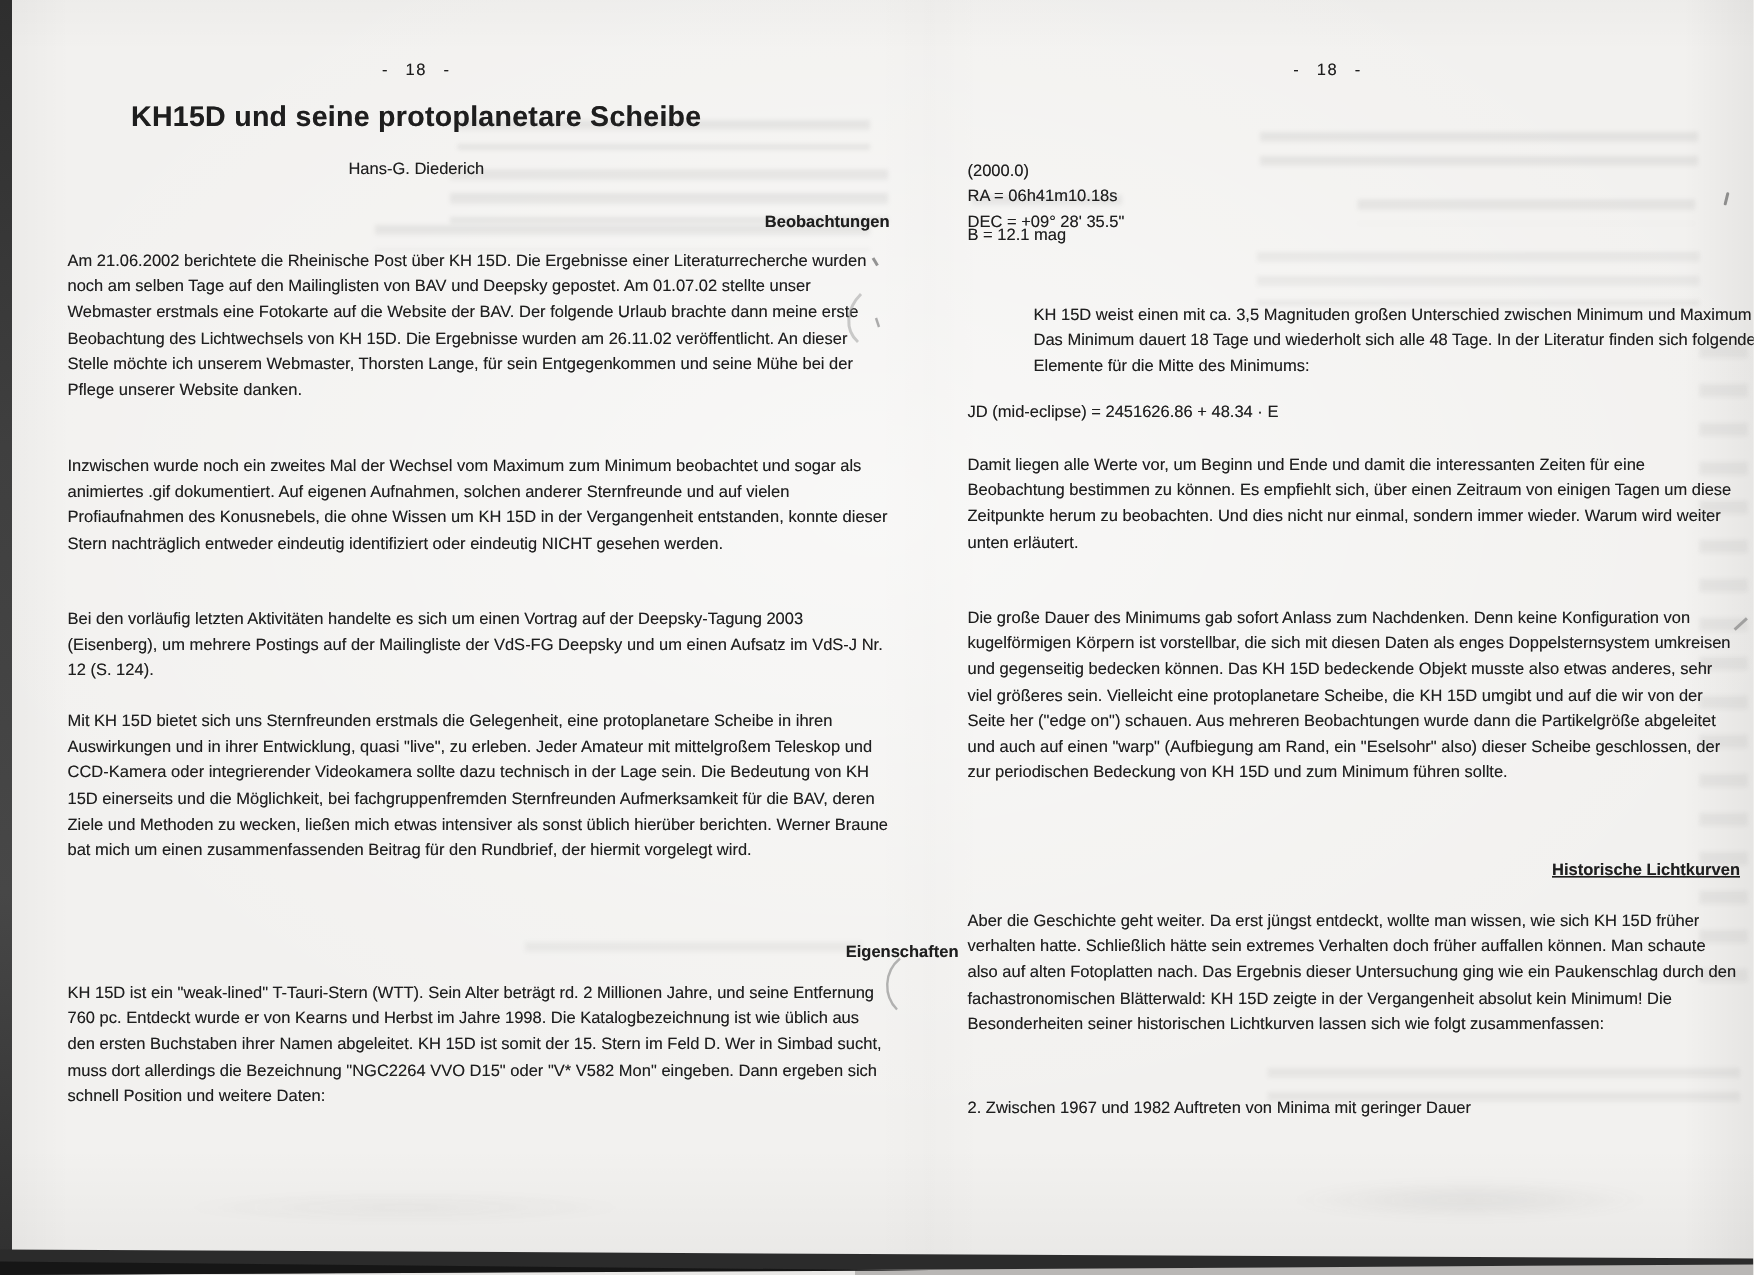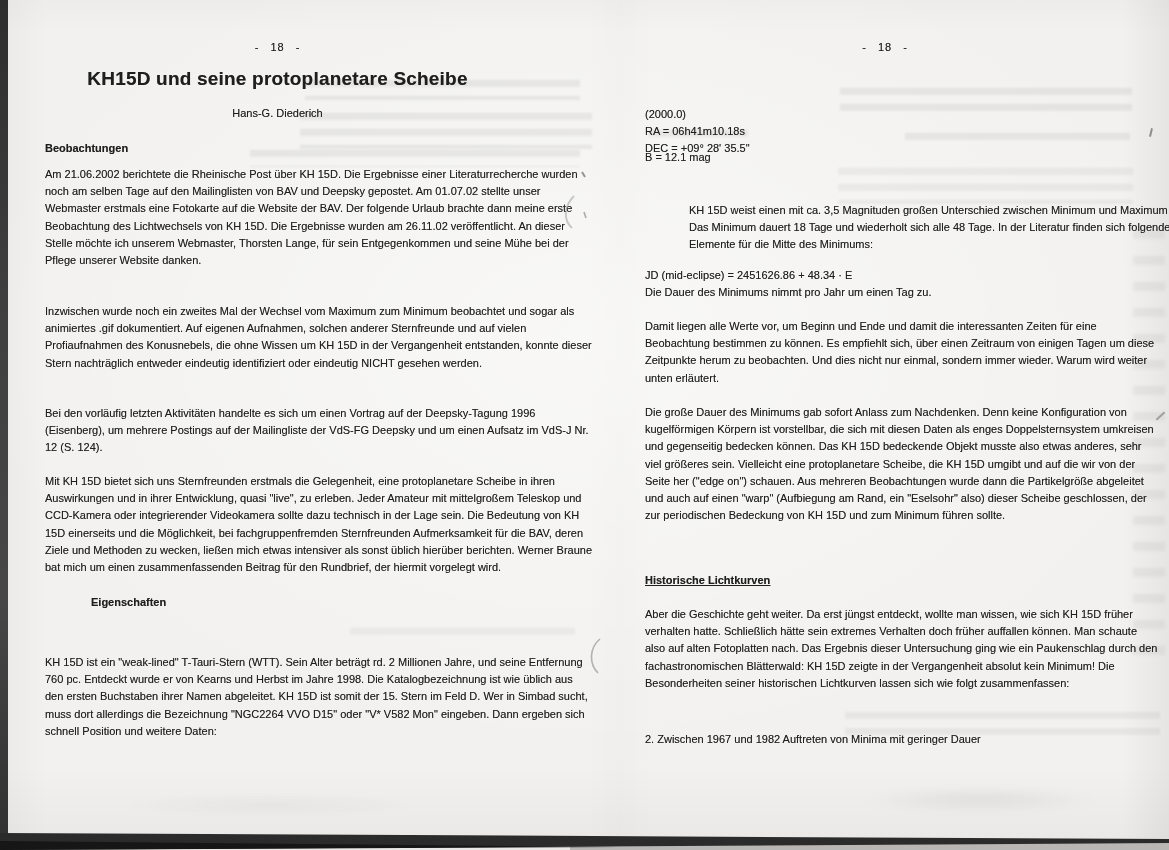--- a/index.html
+++ b/index.html
@@ -16,21 +16,21 @@
       linear-gradient(180deg, rgba(0,0,0,.02) 0%, rgba(0,0,0,0) 4%, rgba(0,0,0,0) 90%, rgba(0,0,0,.04) 100%);
   }
   .page-col{position:absolute;top:0;}
   .col-left{left:45px;width:548px;}
   .col-right{left:645px;width:515px;}
   .blk{position:absolute;left:0;color:#1e1e1e;font-size:11px;line-height:17.2px;
        text-shadow:0 0 .4px rgba(45,45,45,.55);}
   .center{text-align:center;}
   .pageno{word-spacing:7px;letter-spacing:1px;}
   .doc-title{font-weight:bold;font-size:19px;letter-spacing:.2px;}
-  .heading{font-weight:bold;}
+  .heading{font-weight:bold;text-align:right;}
   .mono-line{white-space:pre;}
   
   .edge-left{position:absolute;left:0;top:0;width:8px;height:850px;
     background:linear-gradient(180deg,#2e2e2e 0%,#3f3f3f 35%,#474747 70%,#303030 100%);}
   .bottom-band{position:absolute;left:0;top:828px;}
   .bleed{position:absolute;filter:blur(1.3px);opacity:.55;pointer-events:none;
     background:repeating-linear-gradient(180deg, rgba(110,110,110,.22) 0px, rgba(128,128,128,.20) 7px, rgba(0,0,0,0) 7px, rgba(0,0,0,0) 16px);}
   .bleed-v{position:absolute;filter:blur(1.4px);opacity:.5;pointer-events:none;
     background:repeating-linear-gradient(180deg, rgba(120,120,120,.20) 0px, rgba(120,120,120,.18) 9px, rgba(0,0,0,0) 9px, rgba(0,0,0,0) 26px);}
   .smudge{position:absolute;filter:blur(3px);pointer-events:none;
@@ -57,48 +57,47 @@
 
 <div class="page-col col-left">
   <div class="blk pageno center" style="top:39px;width:465px;">- 18 -</div>
   <div class="blk doc-title center" style="top:70px;width:465px;">KH15D und seine protoplanetare Scheibe</div>
   <div class="blk center" style="top:105px;width:465px;">Hans-G. Diederich</div>
 
   <div class="blk heading" style="top:140px;width:548px;">Beobachtungen</div>
 
   <div class="blk" style="top:166px;width:548px;">Am 21.06.2002 berichtete die Rheinische Post über KH 15D. Die Ergebnisse einer Literaturrecherche wurden noch am selben Tage auf den Mailinglisten von BAV und Deepsky gepostet. Am 01.07.02 stellte unser Webmaster erstmals eine Fotokarte auf die Website der BAV. Der folgende Urlaub brachte dann meine erste Beobachtung des Lichtwechsels von KH 15D. Die Ergebnisse wurden am 26.11.02 veröffentlicht. An dieser Stelle möchte ich unserem Webmaster, Thorsten Lange, für sein Entgegenkommen und seine Mühe bei der Pflege unserer Website danken.</div>
   <div class="blk" style="top:303px;width:548px;">Inzwischen wurde noch ein zweites Mal der Wechsel vom Maximum zum Minimum beobachtet und sogar als animiertes .gif dokumentiert. Auf eigenen Aufnahmen, solchen anderer Sternfreunde und auf vielen Profiaufnahmen des Konusnebels, die ohne Wissen um KH 15D in der Vergangenheit entstanden, konnte dieser Stern nachträglich entweder eindeutig identifiziert oder eindeutig NICHT gesehen werden.</div>
-  <div class="blk" style="top:405px;width:548px;">Bei den vorläufig letzten Aktivitäten handelte es sich um einen Vortrag auf der Deepsky-Tagung 1996 (Eisenberg), um mehrere Postings auf der Mailingliste der VdS-FG Deepsky und um einen Aufsatz im VdS-J Nr. 12  (S. 124).</div>
+  <div class="blk" style="top:405px;width:548px;">Bei den vorläufig letzten Aktivitäten handelte es sich um einen Vortrag auf der Deepsky-Tagung 2003 (Eisenberg), um mehrere Postings auf der Mailingliste der VdS-FG Deepsky und um einen Aufsatz im VdS-J Nr. 12  (S. 124).</div>
   <div class="blk" style="top:473px;width:548px;">Mit KH 15D bietet sich uns Sternfreunden erstmals die Gelegenheit, eine protoplanetare Scheibe in ihren Auswirkungen und in ihrer Entwicklung, quasi "live", zu erleben. Jeder Amateur mit mittelgroßem Teleskop und CCD-Kamera oder integrierender Videokamera sollte dazu technisch in der Lage sein. Die Bedeutung von KH 15D einerseits und die Möglichkeit, bei fachgruppenfremden Sternfreunden Aufmerksamkeit für die BAV, deren Ziele und Methoden zu wecken, ließen mich etwas intensiver als sonst üblich hierüber berichten. Werner Braune bat mich um einen zusammenfassenden Beitrag für den Rundbrief, der hiermit vorgelegt wird.</div>
 
-  <div class="blk heading" style="top:594px;width:548px;padding-left:46px;">Eigenschaften</div>
+  <div class="blk heading" style="top:627px;width:548px;padding-left:46px;">Eigenschaften</div>
   <div class="blk" style="top:654px;width:548px;">KH 15D ist ein "weak-lined" T-Tauri-Stern (WTT). Sein Alter beträgt rd. 2 Millionen Jahre, und seine Entfernung 760 pc. Entdeckt wurde er von Kearns und Herbst im Jahre 1998. Die Katalogbezeichnung ist wie üblich aus den ersten Buchstaben ihrer Namen abgeleitet. KH 15D ist somit der 15. Stern im Feld D. Wer in Simbad sucht, muss dort allerdings die Bezeichnung "NGC2264 VVO D15" oder "V* V582 Mon" eingeben. Dann ergeben sich schnell Position und weitere Daten:</div>
 </div>
 
 <div class="page-col col-right">
   <div class="blk pageno center" style="top:39px;width:480px;">- 18 -</div>
 
   <div class="blk" style="top:84px;width:515px;margin-top:22px;">
     <div class="mono-line">(2000.0)</div>
     <div class="mono-line">RA = 06h41m10.18s</div>
     <div class="mono-line">DEC = +09° 28' 35.5"</div>
   </div>
 
   <div class="blk" style="top:149px;width:515px;">
     <div class="mono-line">B = 12.1 mag</div>
   </div>
 
   <div class="blk" style="top:202px;width:515px;margin-left:44px;">KH 15D weist einen mit ca. 3,5 Magnituden großen Unterschied zwischen Minimum und Maximum auf. Das Minimum dauert 18 Tage und wiederholt sich alle 48 Tage. In der Literatur finden sich folgende Elemente für die Mitte des Minimums:</div>
 
   <div class="blk" style="top:267px;width:515px;">
     <div class="mono-line">JD (mid-eclipse) = 2451626.86 + 48.34 · E</div>
-    <div>Die Dauer des Minimums nimmt pro Jahr um einen Tag zu.</div>
   </div>
 
-  <div class="blk" style="top:318px;width:515px;">Damit liegen alle Werte vor, um Beginn und Ende und damit die interessanten Zeiten für eine Beobachtung bestimmen zu können. Es empfiehlt sich, über einen Zeitraum von einigen Tagen um diese Zeitpunkte herum zu beobachten. Und dies nicht nur einmal, sondern immer wieder. Warum wird weiter unten erläutert.</div>
+  <div class="blk" style="top:302px;width:515px;">Damit liegen alle Werte vor, um Beginn und Ende und damit die interessanten Zeiten für eine Beobachtung bestimmen zu können. Es empfiehlt sich, über einen Zeitraum von einigen Tagen um diese Zeitpunkte herum zu beobachten. Und dies nicht nur einmal, sondern immer wieder. Warum wird weiter unten erläutert.</div>
   <div class="blk" style="top:404px;width:515px;">Die große Dauer des Minimums gab sofort Anlass zum Nachdenken. Denn keine Konfiguration von kugelförmigen Körpern ist vorstellbar, die sich mit diesen Daten als enges Doppelsternsystem umkreisen und gegenseitig bedecken können. Das KH 15D bedeckende Objekt musste also etwas anderes, sehr viel größeres sein. Vielleicht eine protoplanetare Scheibe, die KH 15D umgibt und auf die wir von der Seite her ("edge on") schauen. Aus mehreren Beobachtungen wurde dann die Partikelgröße abgeleitet und auch auf einen "warp" (Aufbiegung am Rand, ein "Eselsohr" also) dieser Scheibe geschlossen, der zur periodischen Bedeckung von KH 15D und zum Minimum führen sollte.</div>
 
   <div class="blk heading" style="top:572px;width:515px;text-decoration:underline;">Historische Lichtkurven</div>
   <div class="blk" style="top:606px;width:515px;">Aber die Geschichte geht weiter. Da erst jüngst entdeckt, wollte man wissen, wie sich KH 15D früher verhalten hatte. Schließlich hätte sein extremes Verhalten doch früher auffallen können. Man schaute also auf alten Fotoplatten nach. Das Ergebnis dieser Untersuchung ging wie ein Paukenschlag durch den fachastronomischen Blätterwald: KH 15D zeigte in der Vergangenheit absolut kein Minimum! Die Besonderheiten seiner historischen Lichtkurven lassen sich wie folgt zusammenfassen:</div>
 
   <div class="blk" style="top:731px;width:515px;">
     <div>2. Zwischen 1967 und 1982 Auftreten von Minima mit geringer Dauer</div>
   </div>
 </div>
 

